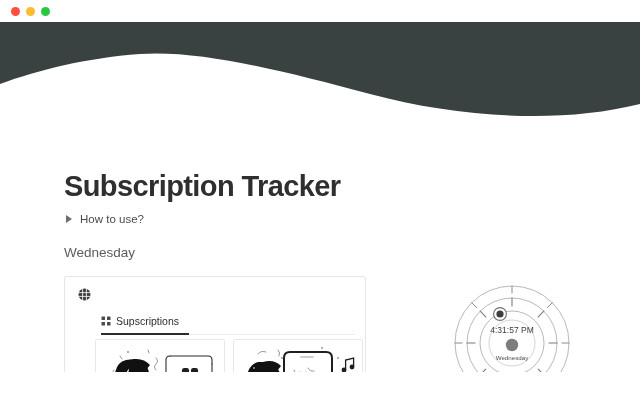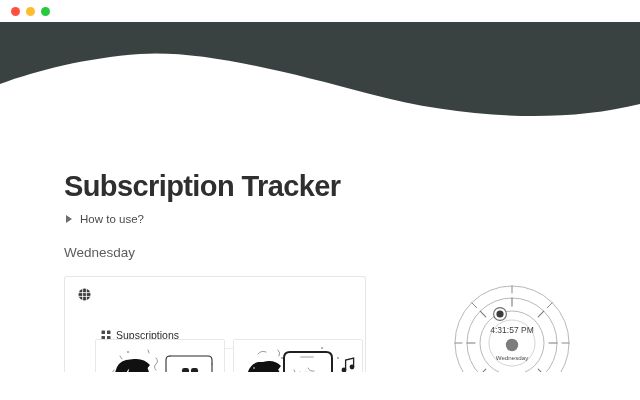--- a/index.html
+++ b/index.html
@@ -132,21 +132,21 @@
     position: absolute;
     left: 12px;
     top: 10px;
     width: 15px;
     height: 15px;
   }
 
   .tabs-row {
     position: absolute;
     left: 36px;
-    top: 48px;
+    top: 34px;
     right: 0;
     height: 24px;
   }
   .tab {
     display: inline-flex;
     align-items: center;
     gap: 5px;
     height: 20px;
     padding-bottom: 4px;
   }

